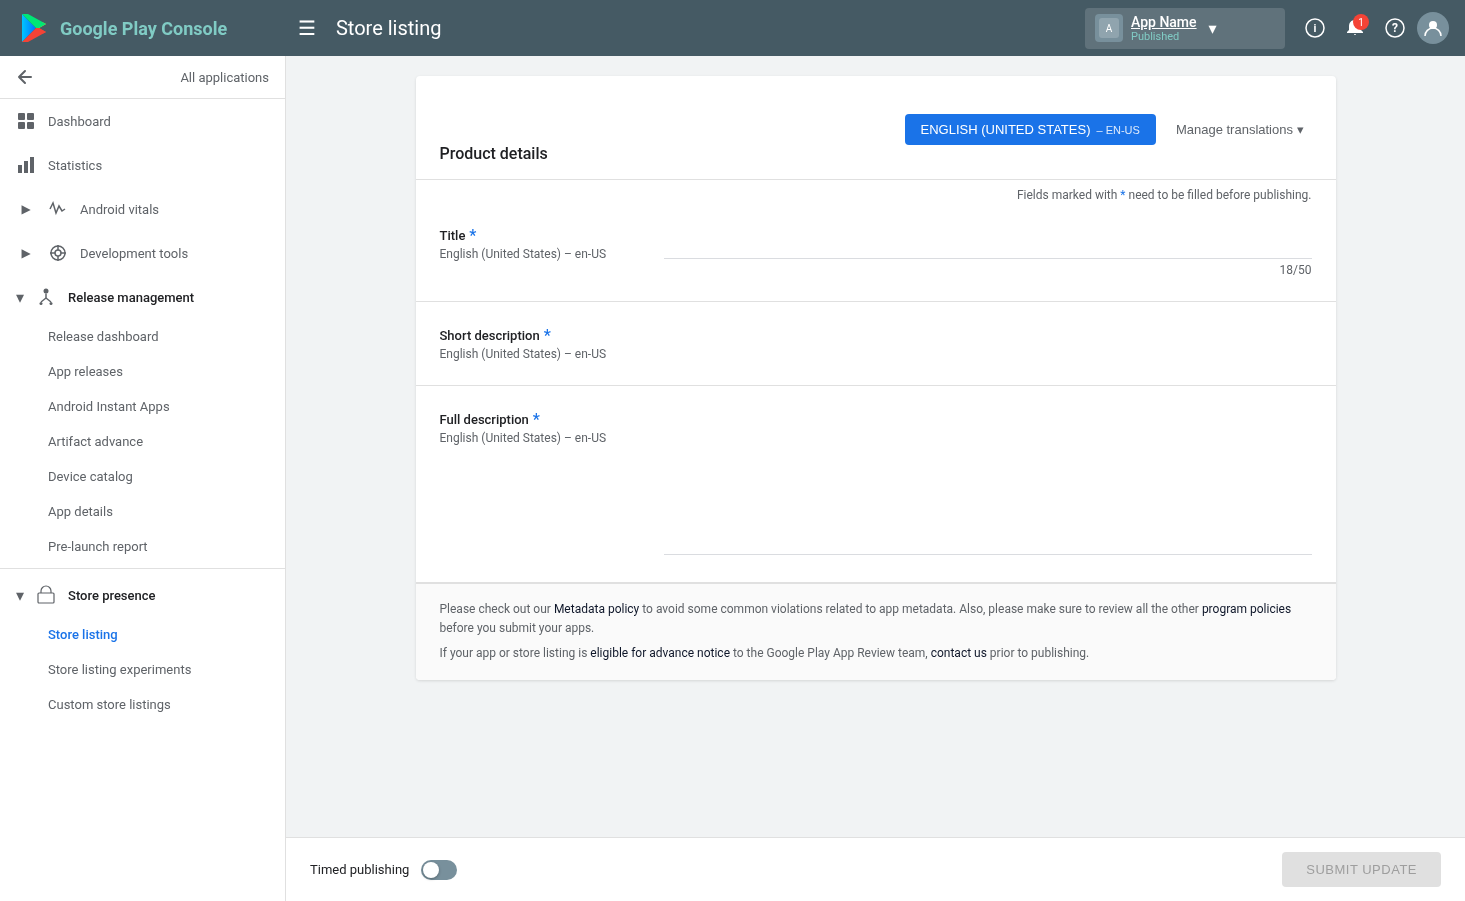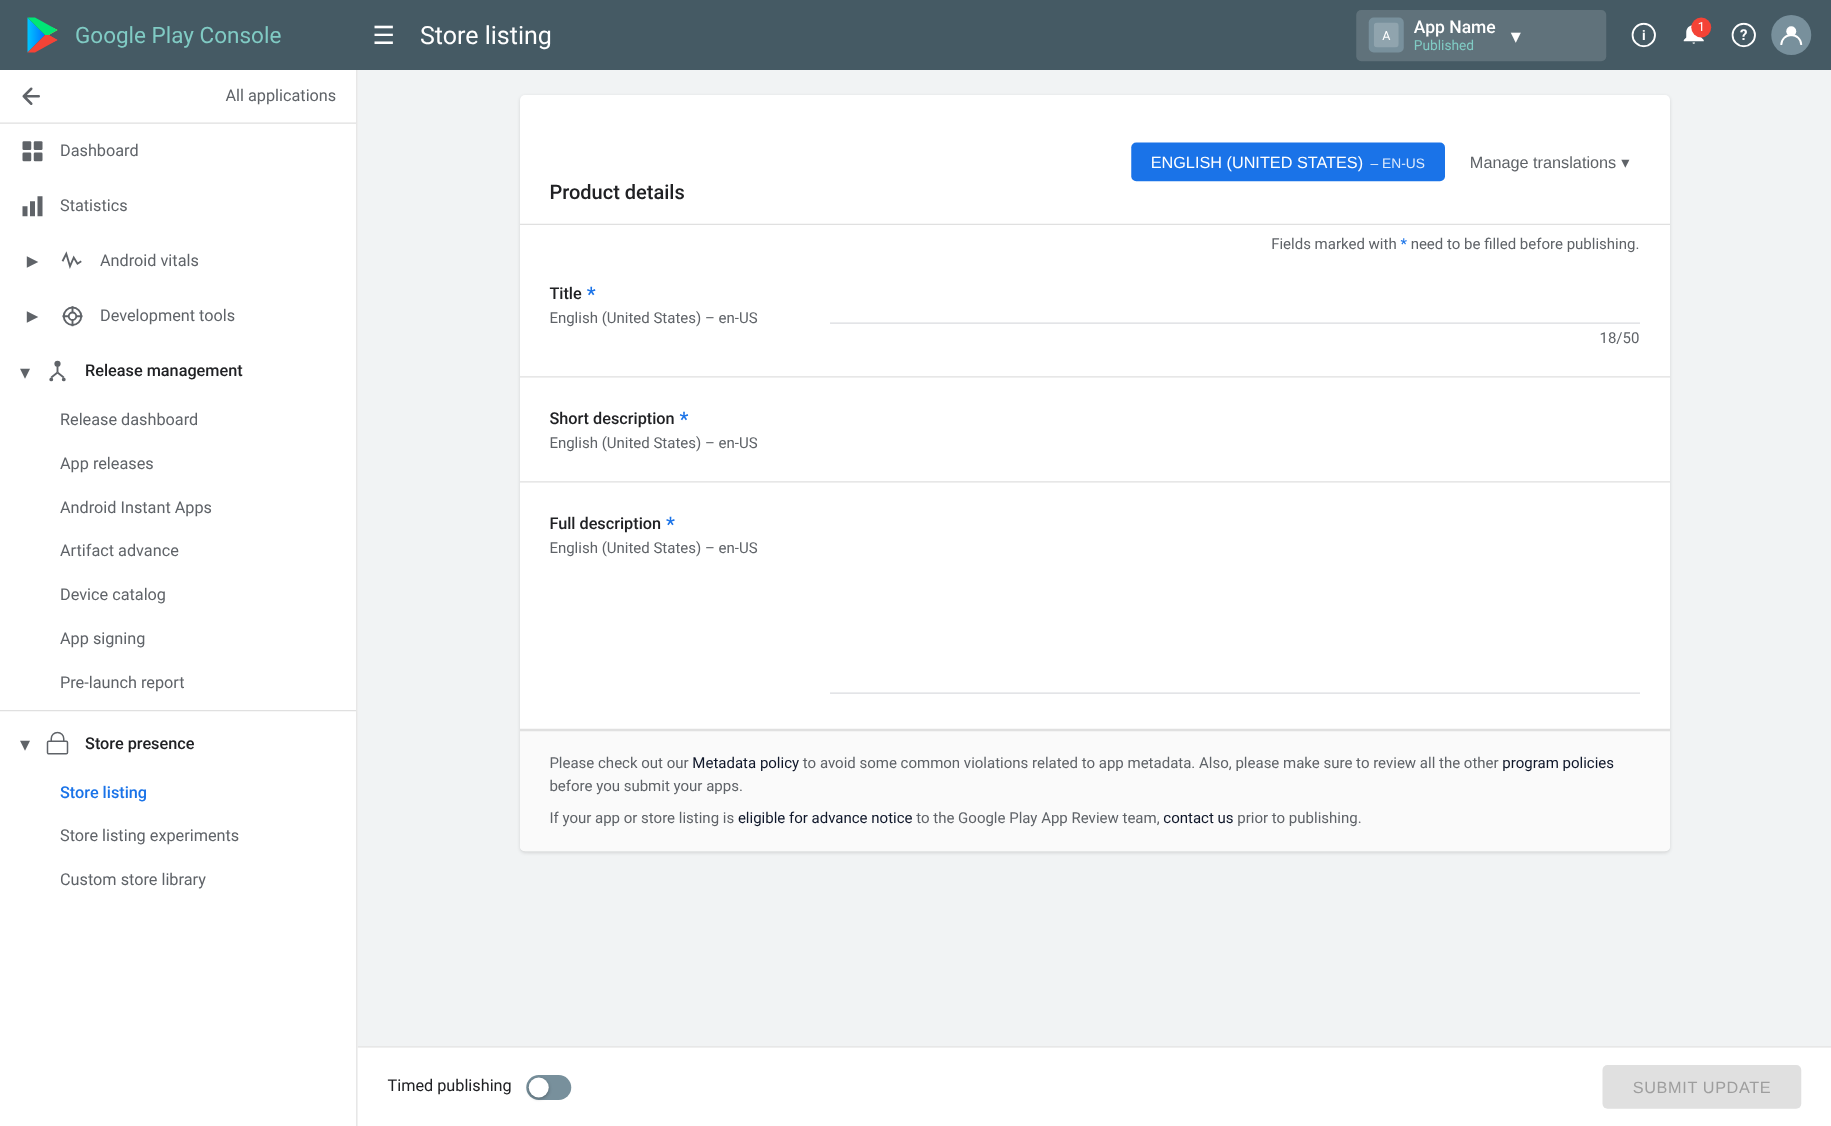--- a/index.html
+++ b/index.html
@@ -3,27 +3,27 @@
   <meta charset="utf-8">
   <style>
     * { box-sizing: border-box; margin: 0; padding: 0; }
     body { font-family: 'Roboto', Arial, sans-serif; font-size: 13px; background: #f1f3f4; color: #202124; height: 901px; width: 1465px; overflow: hidden; display: flex; flex-direction: column; }
 
     
     .header { height: 56px; background: #455a64; display: flex; align-items: center; padding: 0 16px; gap: 12px; flex-shrink: 0; }
     .header-logo { display: flex; align-items: center; gap: 8px; width: 270px; }
     .header-logo-icon { width: 36px; height: 36px; }
     .header-title { color: white; font-size: 18px; font-weight: 400; }
-    .header-title span { color: #80cbc4; font-weight: 400; }
+    .header-title span { color: #80cbc4; font-weight: 700; }
     .header-menu-icon { color: white; font-size: 20px; cursor: pointer; margin-right: 8px; }
     .header-page-title { color: white; font-size: 20px; font-weight: 400; flex: 1; }
     .header-app-selector { display: flex; align-items: center; background: rgba(255,255,255,0.15); border-radius: 4px; padding: 6px 10px; gap: 8px; cursor: pointer; min-width: 200px; }
     .header-app-selector-icon { width: 28px; height: 28px; background: #78909c; border-radius: 4px; display: flex; align-items: center; justify-content: center; color: white; font-size: 12px; }
     .header-app-info { display: flex; flex-direction: column; }
-    .header-app-name { color: white; font-size: 14px; font-weight: 500; }
+    .header-app-name { color: white; font-size: 14px; font-weight: 500; text-decoration: underline; }
     .header-app-status { color: #80cbc4; font-size: 11px; }
     .header-chevron { color: white; font-size: 16px; margin-left: 4px; }
     .header-actions { display: flex; align-items: center; gap: 4px; }
     .header-action-btn { width: 36px; height: 36px; border-radius: 50%; display: flex; align-items: center; justify-content: center; color: white; cursor: pointer; font-size: 18px; position: relative; }
     .notification-badge { position: absolute; top: 4px; right: 4px; background: #f44336; border-radius: 50%; width: 16px; height: 16px; font-size: 10px; display: flex; align-items: center; justify-content: center; color: white; }
     .header-avatar { width: 32px; height: 32px; border-radius: 50%; background: #78909c; display: flex; align-items: center; justify-content: center; color: white; font-size: 16px; cursor: pointer; }
 
     
     .main-layout { display: flex; flex: 1; overflow: hidden; }
 
@@ -241,21 +241,21 @@
       <div class="sidebar-section-item">
         <span>Android Instant Apps</span>
       </div>
       <div class="sidebar-section-item">
         <span>Artifact advance</span>
       </div>
       <div class="sidebar-section-item">
         <span>Device catalog</span>
       </div>
       <div class="sidebar-section-item">
-        <span>App signing</span>
+        <span>App details</span>
       </div>
       <div class="sidebar-section-item">
         <span>Pre-launch report</span>
       </div>
     </div>
 
     <div class="sidebar-divider"></div>
 
     <div class="sidebar-parent">
       <span class="sidebar-chevron">▾</span>
@@ -269,21 +269,21 @@
     </div>
 
     <div>
       <div class="sidebar-section-item active">
         <span>Store listing</span>
       </div>
       <div class="sidebar-section-item">
         <span>Store listing experiments</span>
       </div>
       <div class="sidebar-section-item">
-        <span>Custom store library</span>
+        <span>Custom store listings</span>
       </div>
     </div>
   </div>
 
   <div style="display:flex; flex-direction:column; flex:1; overflow:hidden;">
     <div class="content">
       <div class="content-inner">
         <div class="card">
 
           <div class="card-header">

